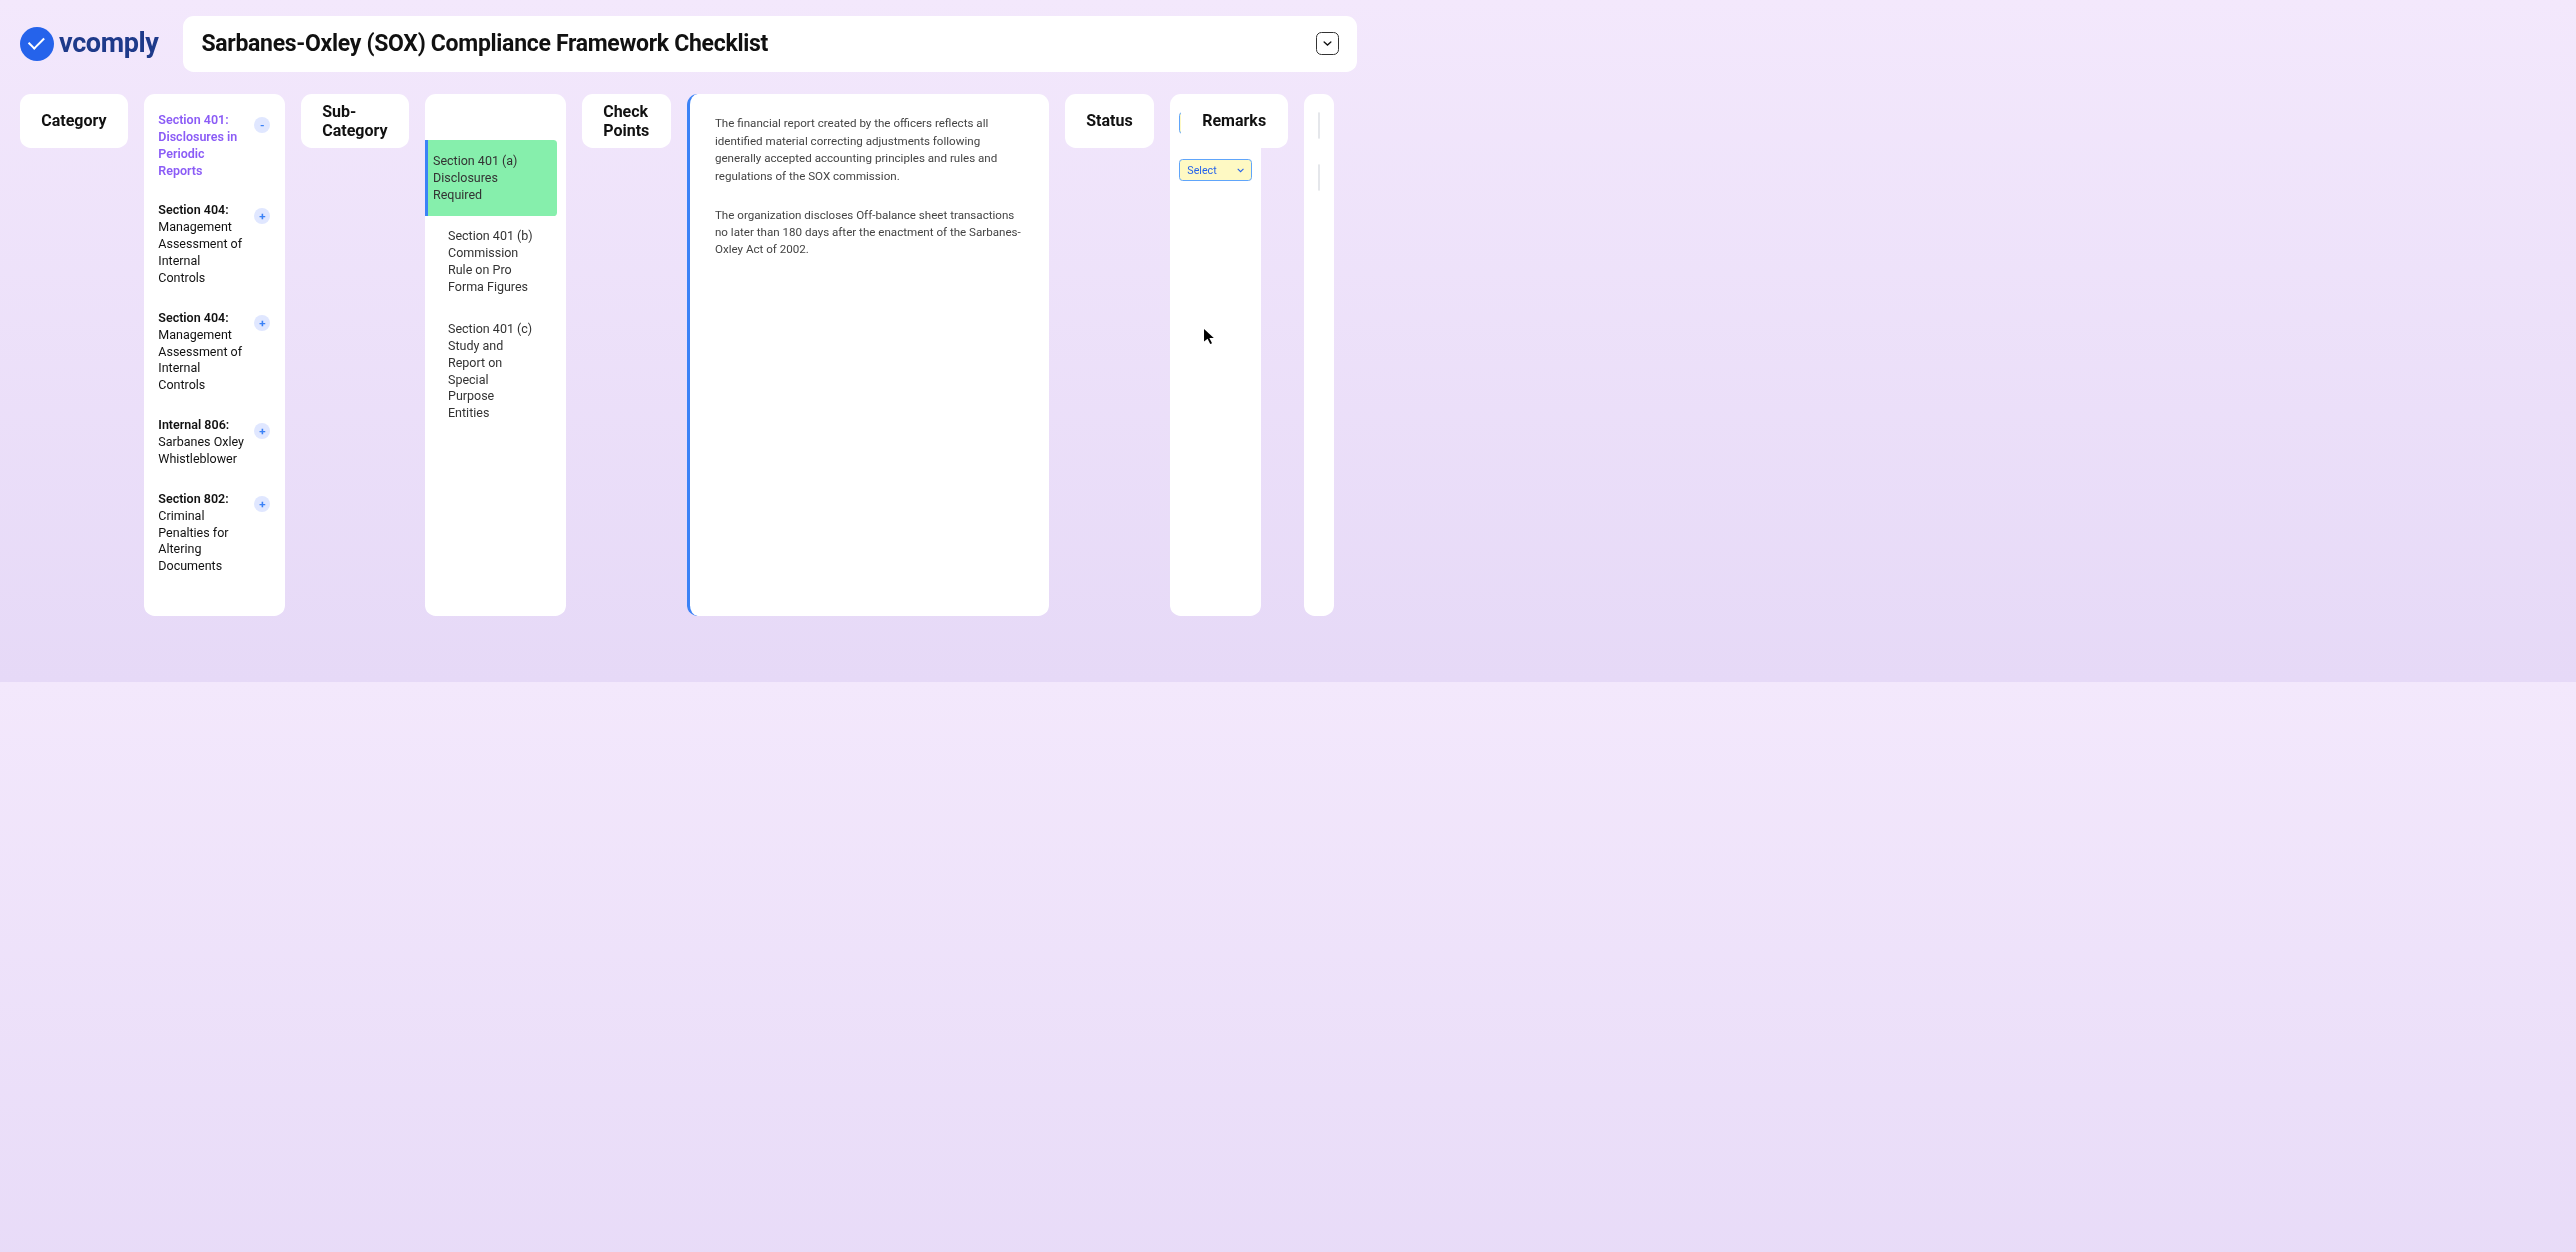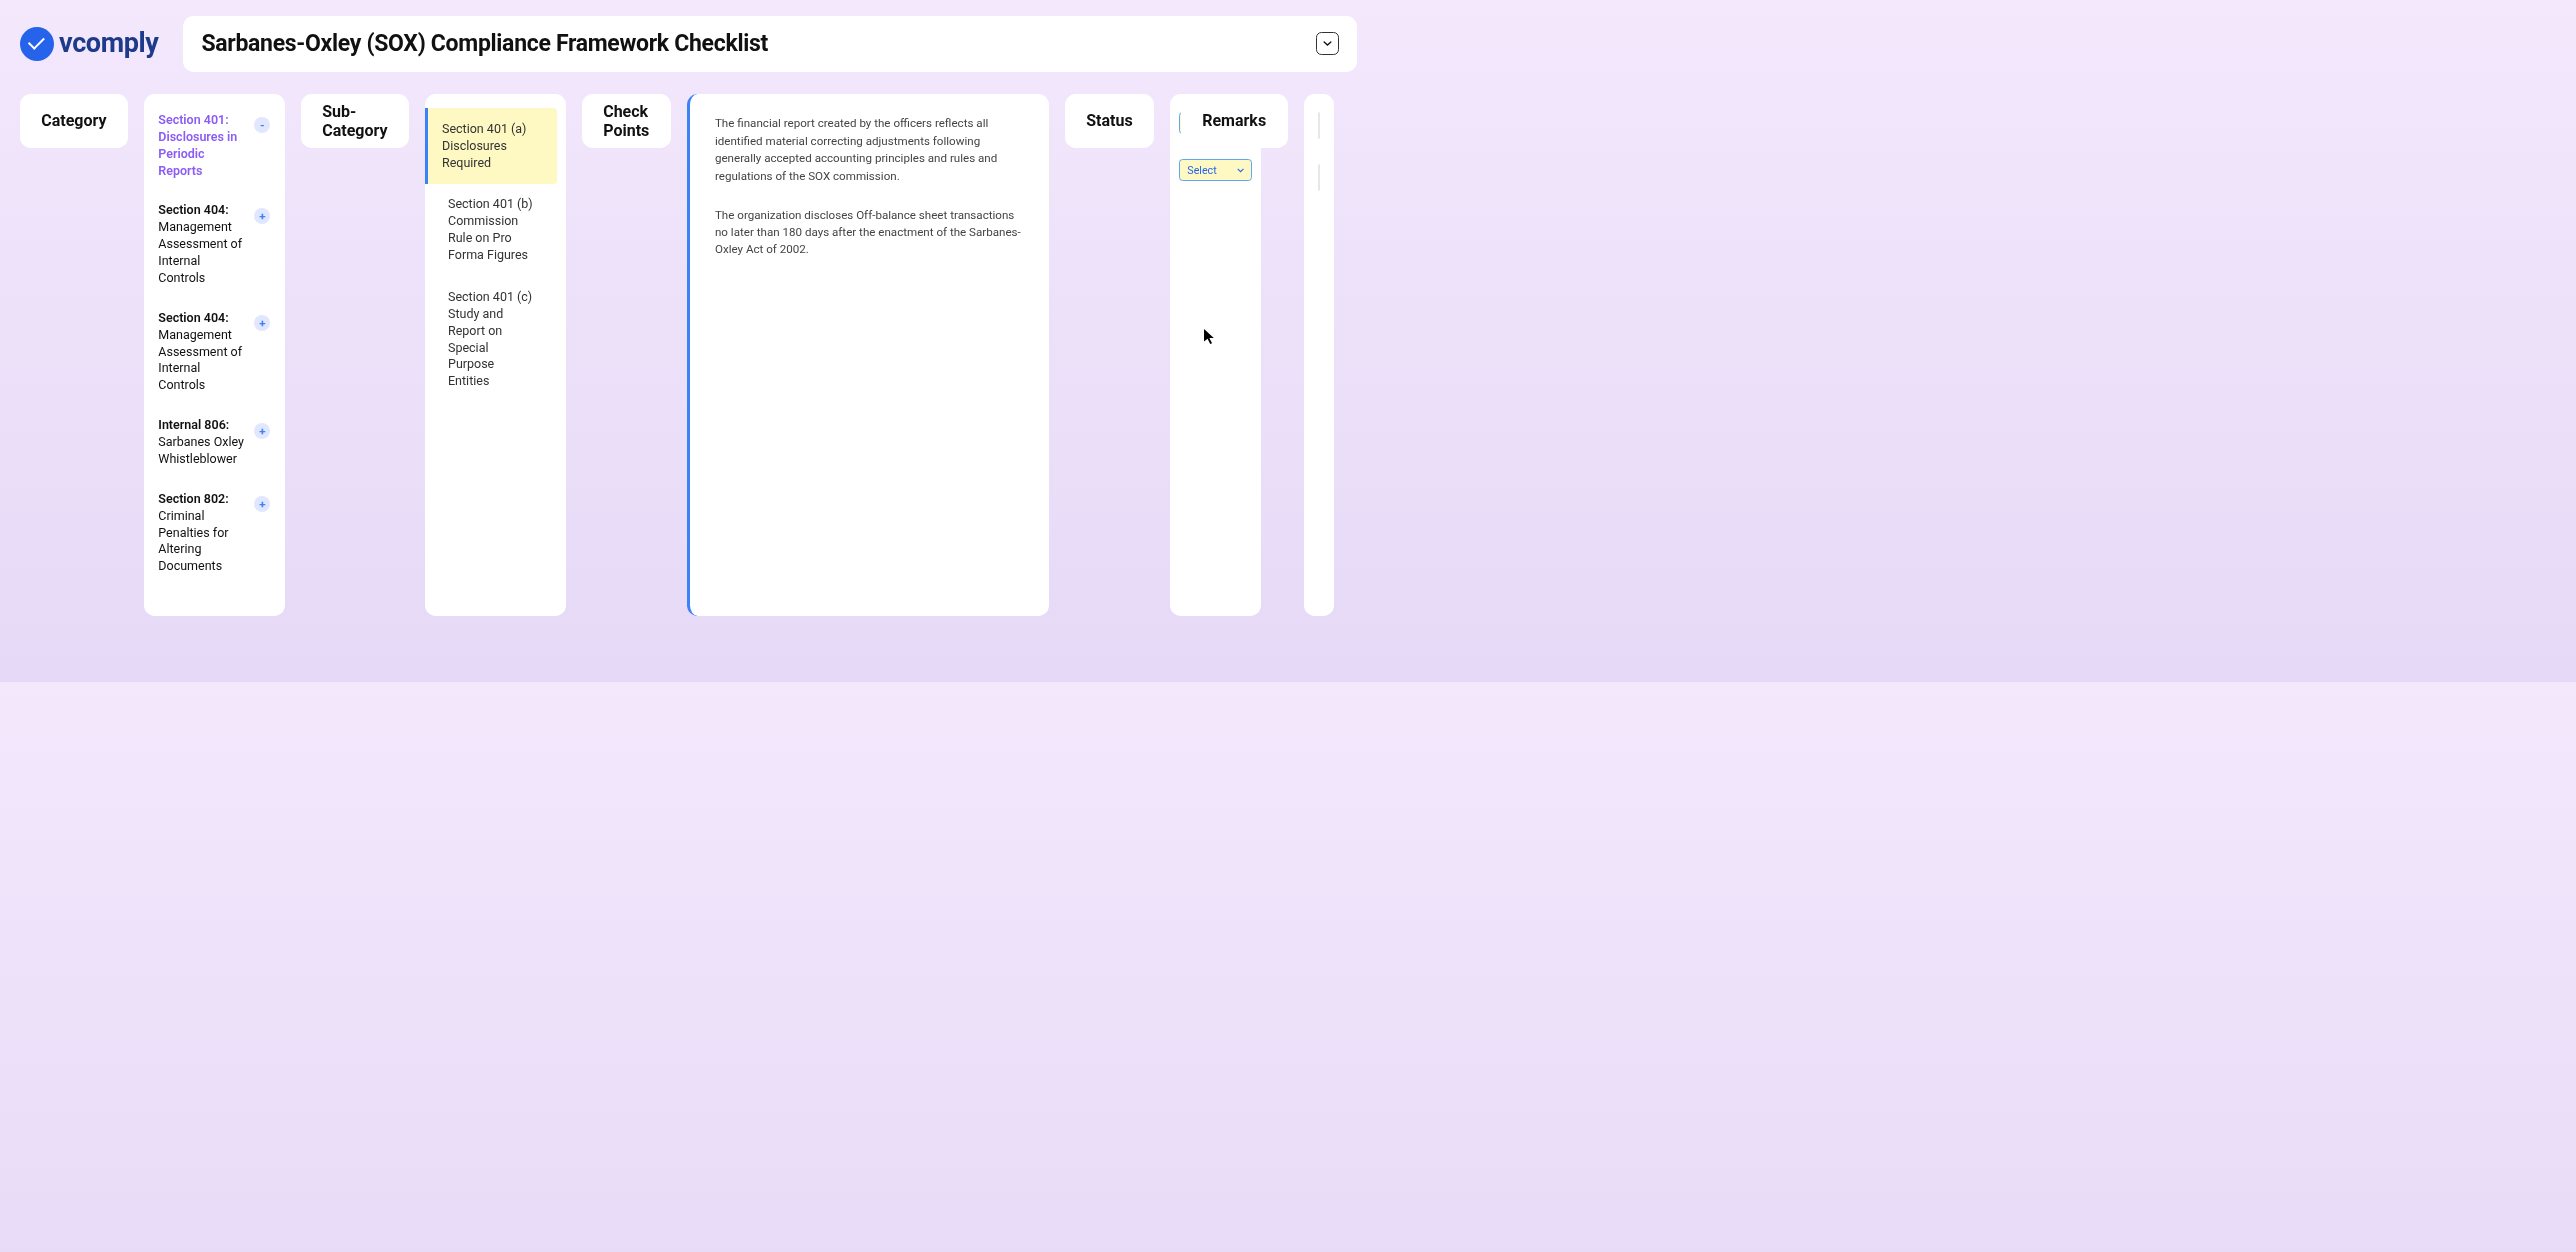--- a/index.html
+++ b/index.html
@@ -171,24 +171,25 @@
       min-height: 492px;
     }
     .sub-item {
       font-size: 12.5px;
       line-height: 1.35;
       color: #333;
       padding: 12.5px 19.7px 12.5px 23px;
       cursor: pointer;
     }
     .sub-item.active {
-      background: #fef9c3;
+      background: #86efac;
       border-left: 3.6px solid #3b82f6;
-      padding-left: 14px;
+      padding-left: 5px;
       border-radius: 0 3.6px 3.6px 0;
+      margin-top: 32px;
     }
     .check-body {
       background: #fff;
       border-radius: 10.7px;
       padding: 14.3px 21.5px 14.3px 18px;
       border-left: 3.6px solid #3b82f6;
     }
     .check-item {
       font-size: 11.6px;
       line-height: 1.5;

